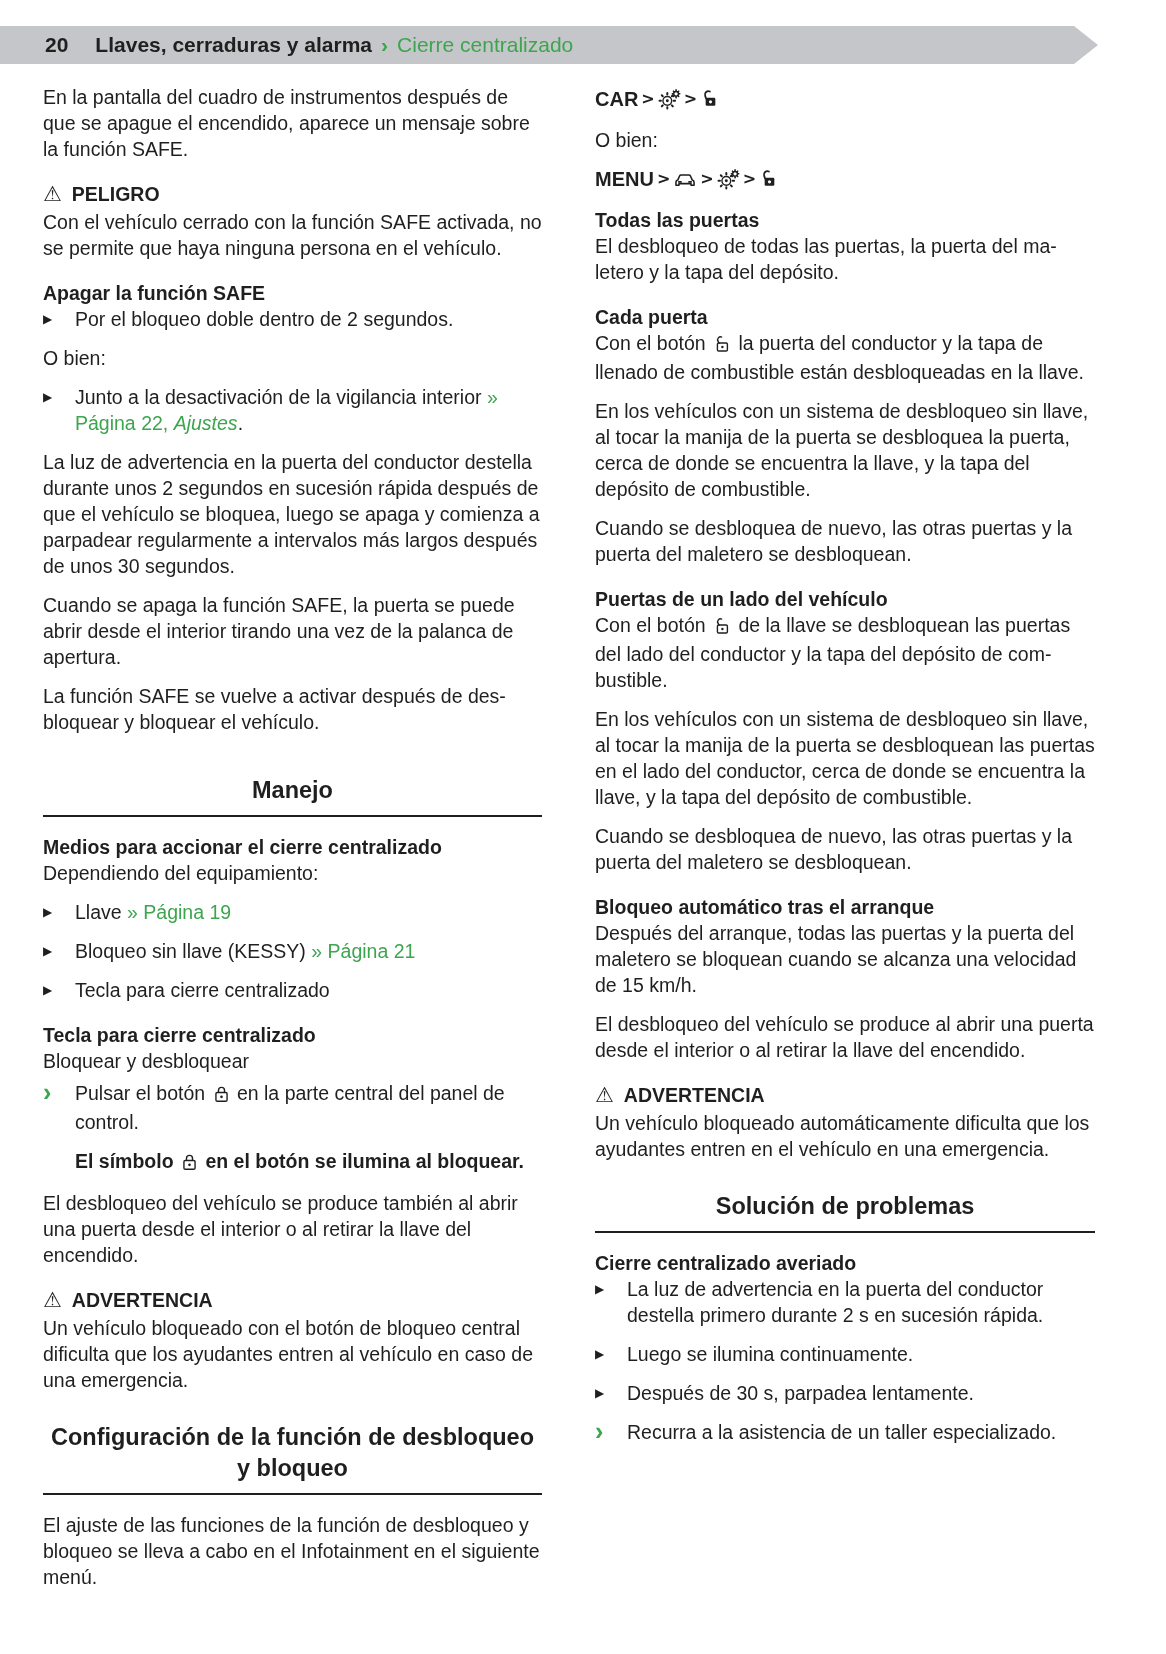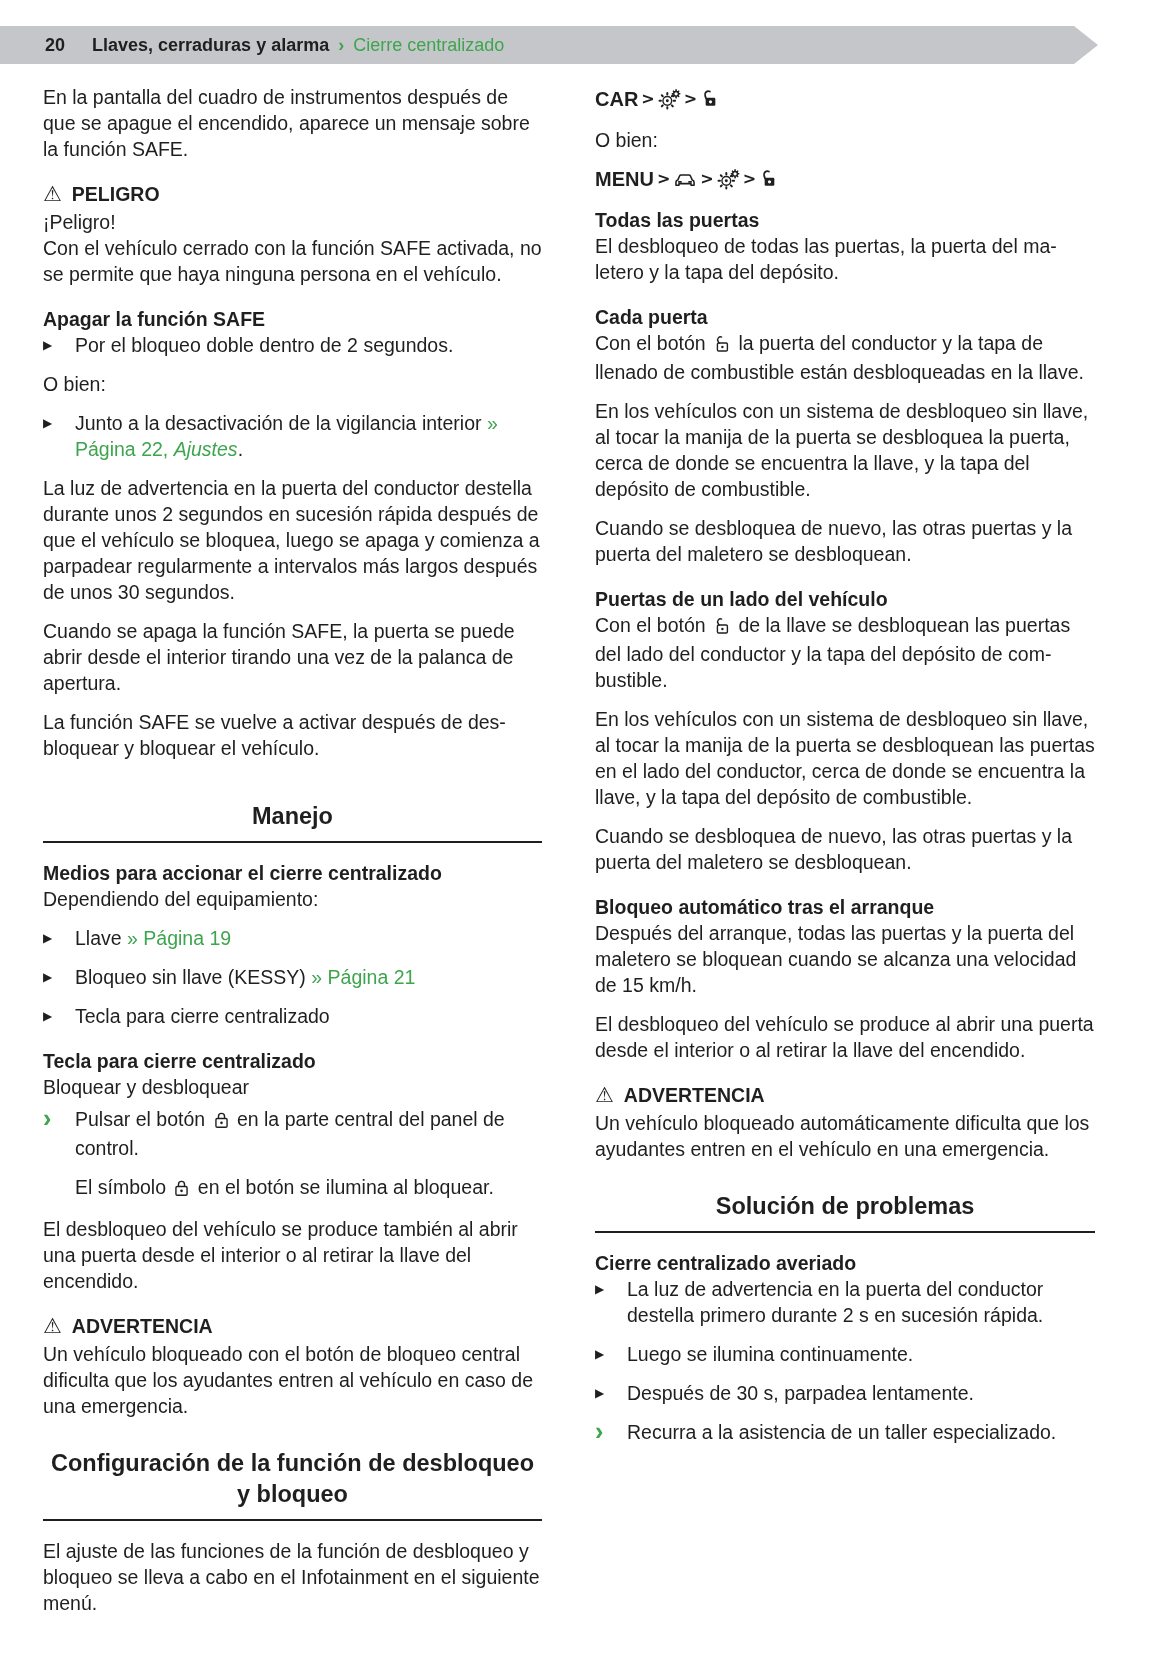--- a/index.html
+++ b/index.html
@@ -7,21 +7,21 @@
   *{ box-sizing:border-box; }
   html,body{ margin:0; padding:0; }
   body{ width:1166px; height:1654px; background:#ffffff; color:var(--ink);
         font-family:"Liberation Sans",sans-serif; }
   .page{ position:relative; width:1166px; height:1654px; overflow:hidden; background:#fff; }
 
   
   .header-bar{ position:absolute; top:26px; left:0; height:38px; width:1098px;
     background:var(--bar);
     clip-path:polygon(0 0,1074px 0,1098px 19px,1074px 38px,0 38px);
-    display:flex; align-items:center; font-size:18px; }
+    display:flex; align-items:center; font-size:21px; }
   .hnum{ font-weight:700; margin-left:45px; }
   .hchapter{ font-weight:700; margin-left:27px; }
   .hsep{ color:var(--green); font-weight:700; margin:0 9px; }
   .htopic{ color:var(--green); }
 
   .cols{ position:absolute; left:43px; top:84px; display:flex; gap:53px; }
   .col{ width:499px; font-size:19.5px; line-height:26px; }
   .col p{ margin:0 0 13px; }
 
   .subhead{ font-weight:700; margin:19px 0 0; }
@@ -31,21 +31,21 @@
     border-bottom:2.5px solid var(--ink); padding-bottom:9px; margin:40px 0 17px;text-align:center; }
   .mt-lg{ margin-top:29px; }
 
   .bullet{ display:flex; margin:0 0 13px; }
   .tri{ flex:0 0 32px; font-family:"DejaVu Sans",sans-serif; font-size:12px;
         line-height:26px; color:var(--ink); }
   .bullet-text{ flex:1; }
 
   .step{ display:flex; margin:6px 0 13px; }
   .chev{ flex:0 0 32px; color:var(--green); font-weight:700; font-size:25px; line-height:25px; }
-  .indent{ padding-left:32px; }
+  .indent{ padding-left:32px;font-weight:bold; }
 
   .warn-head{ display:flex; align-items:center; gap:10px; font-weight:700; margin:19px 0 2px; }
   .warn-glyph{ font-family:"DejaVu Sans",sans-serif; font-size:21px; font-weight:400; }
 
   .xref{ color:var(--green); text-decoration:none; cursor:pointer; }
   .it{ font-style:italic; }
 
   .menu-path{ display:flex; align-items:center; gap:3px; margin:2px 0 15px; }
   .menu-root{ font-weight:700; font-size:20px; }
   .path-sep{ font-weight:700; font-size:16px; font-family:"DejaVu Sans",sans-serif; }
@@ -67,21 +67,20 @@
   <div class="cols">
 
     <div class="col">
 
       <p>En la pantalla del cuadro de instrumentos después de que se apague el encendido, aparece un mensaje so­bre la función SAFE.</p>
 
       <div class="warn-head">
         <span class="warn-glyph">⚠</span>
         <span>PELIGRO</span>
       </div>
-      <p style="margin-bottom:0">¡Peligro!</p>
       <p>Con el vehículo cerrado con la función SAFE activa­da, no se permite que haya ninguna persona en el ve­hículo.</p>
 
       <div class="subhead">Apagar la función SAFE</div>
       <div class="bullet">
         <span class="tri">▶</span>
         <span class="bullet-text">Por el bloqueo doble dentro de 2 segundos.</span>
       </div>
       <p>O bien:</p>
       <div class="bullet">
         <span class="tri">▶</span>

